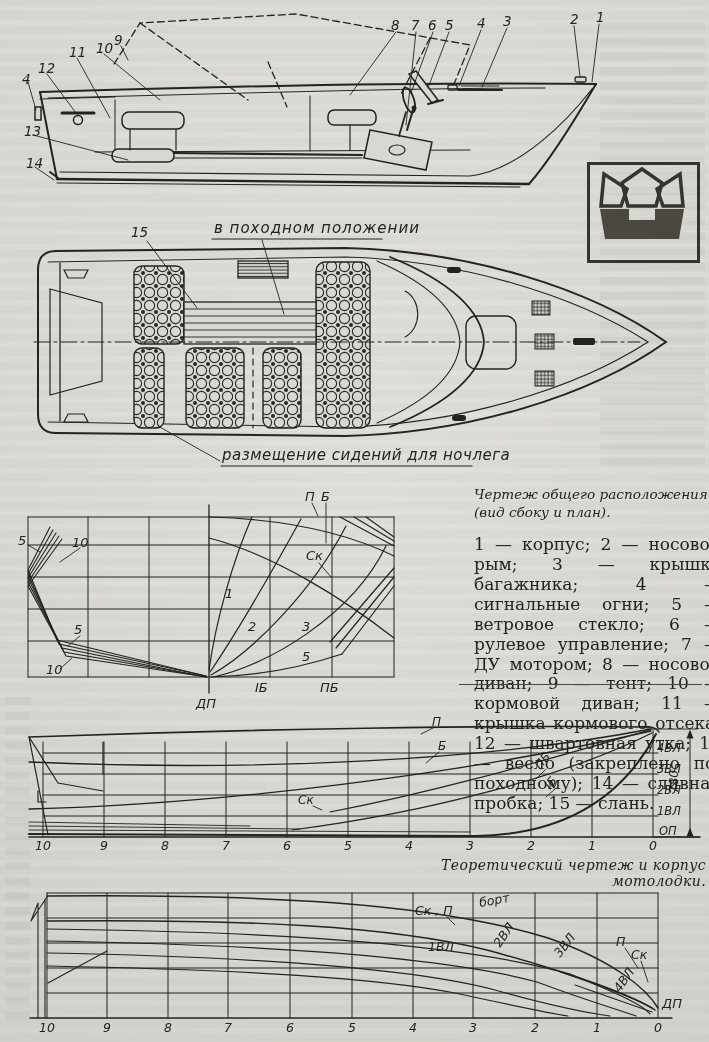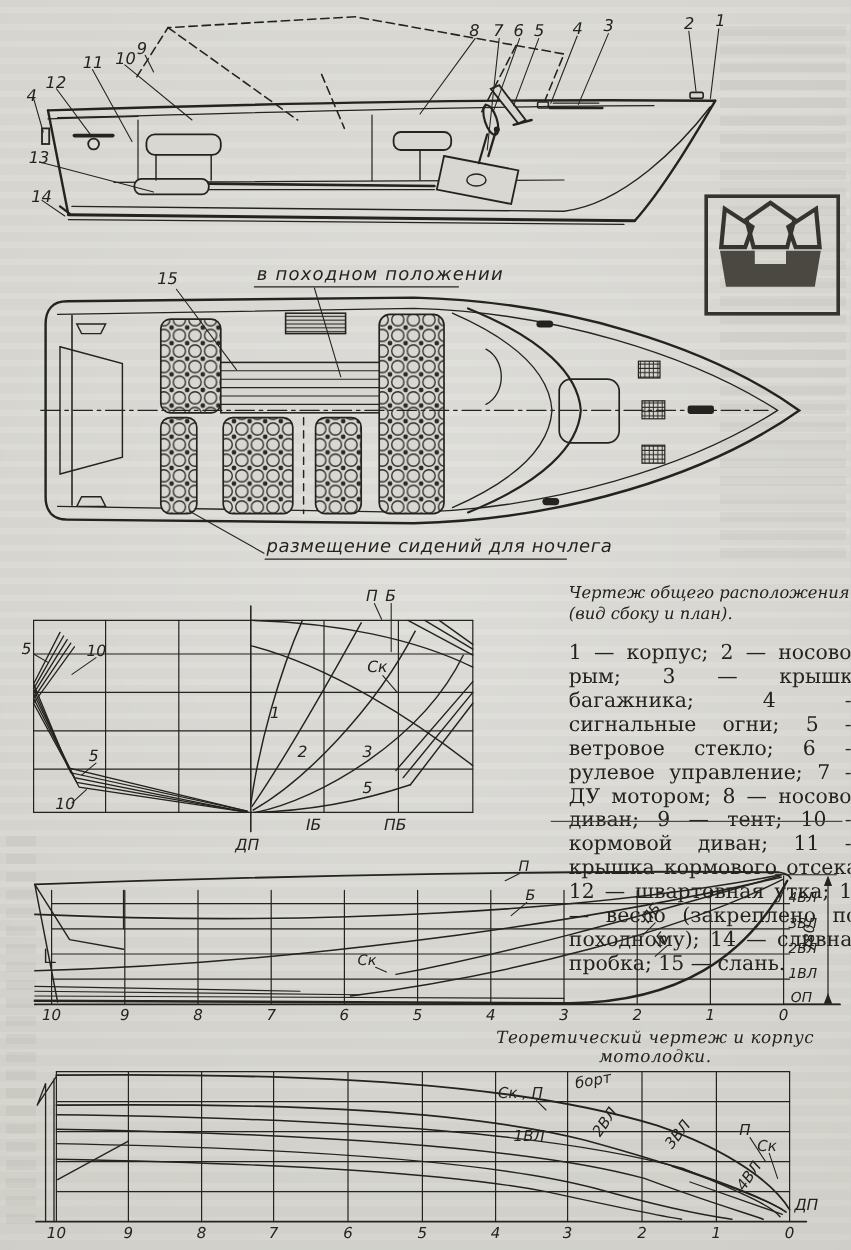--- a/index.html
+++ b/index.html
@@ -20,21 +20,21 @@
   svg{position:absolute;left:0;top:0;}
   svg text{fill:#24231f;font-family:"DejaVu Sans", sans-serif;font-style:italic;}
   .legend{
     position:absolute;left:474px;top:486px;width:247px;color:#23221e;
     font-family:"DejaVu Serif", serif;
   }
   .legend .title{font-style:italic;font-size:13.6px;line-height:1.3;margin-bottom:14px;}
   .legend .body{font-size:17px;line-height:1.17;text-align:justify;}
   .rule{position:absolute;left:459px;top:684px;width:243px;height:1px;background:#4a4843;}
   .midcaption{
-    position:absolute;left:386px;top:857px;width:320px;text-align:center;color:#23221e;
+    position:absolute;left:386px;top:857px;width:320px;text-align:right;color:#23221e;
     font-family:"DejaVu Serif", serif;font-style:italic;font-size:14px;letter-spacing:.4px;
   }
 </style>
 </head>
 <body>
 
 <div id="page">
   <div class="texture"></div>
   <div class="ghost" style="left:600px;top:15px;width:105px;height:450px;"></div>
   <div class="ghost" style="left:5px;top:690px;width:25px;height:330px;"></div>

